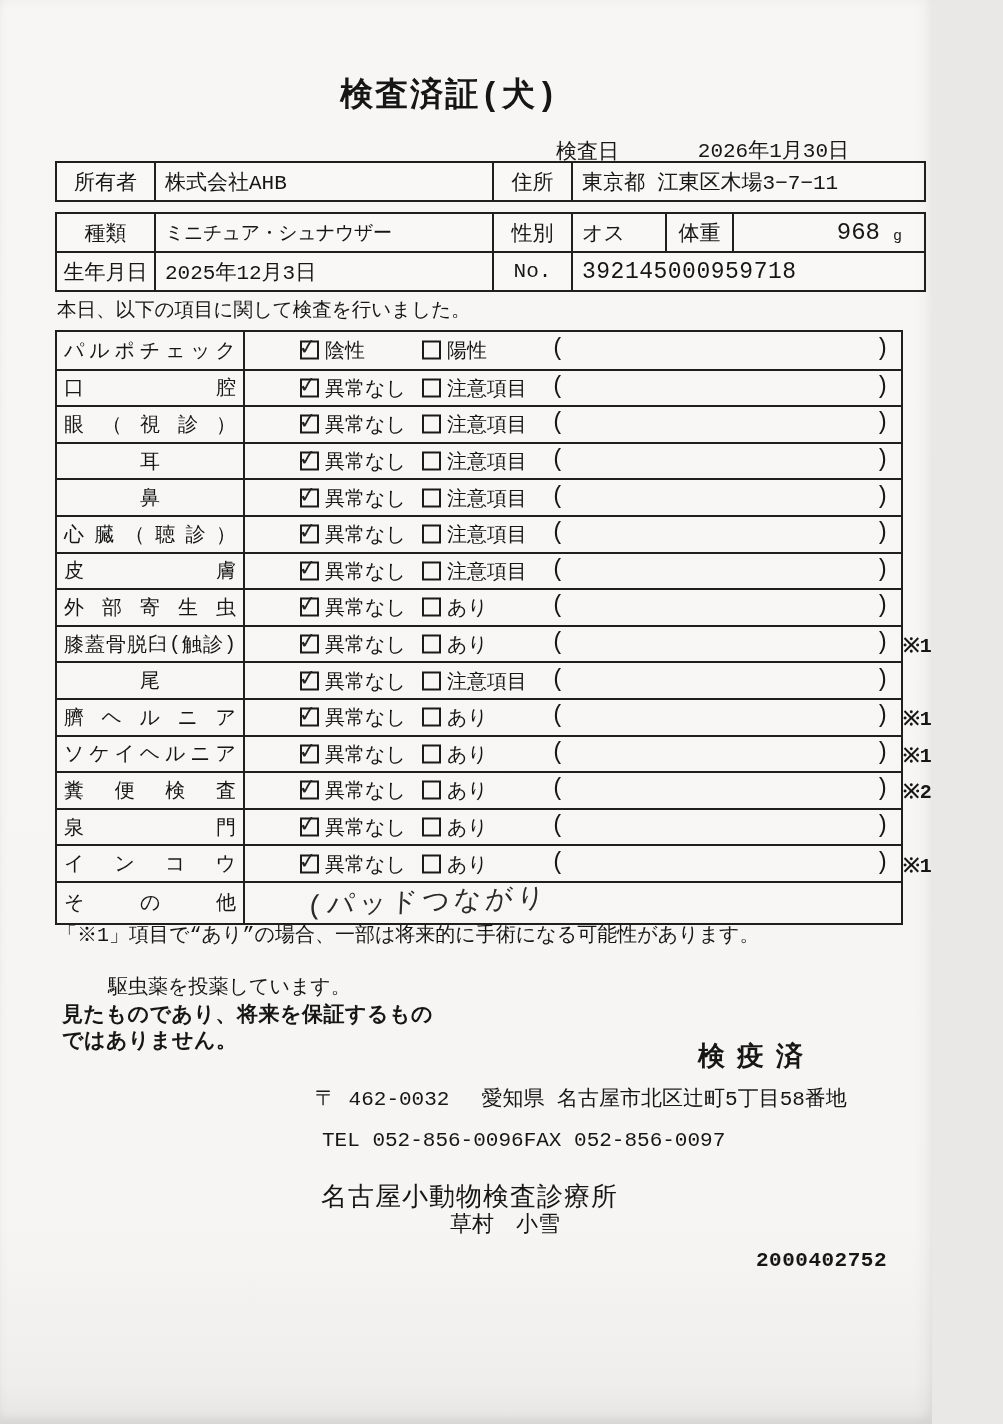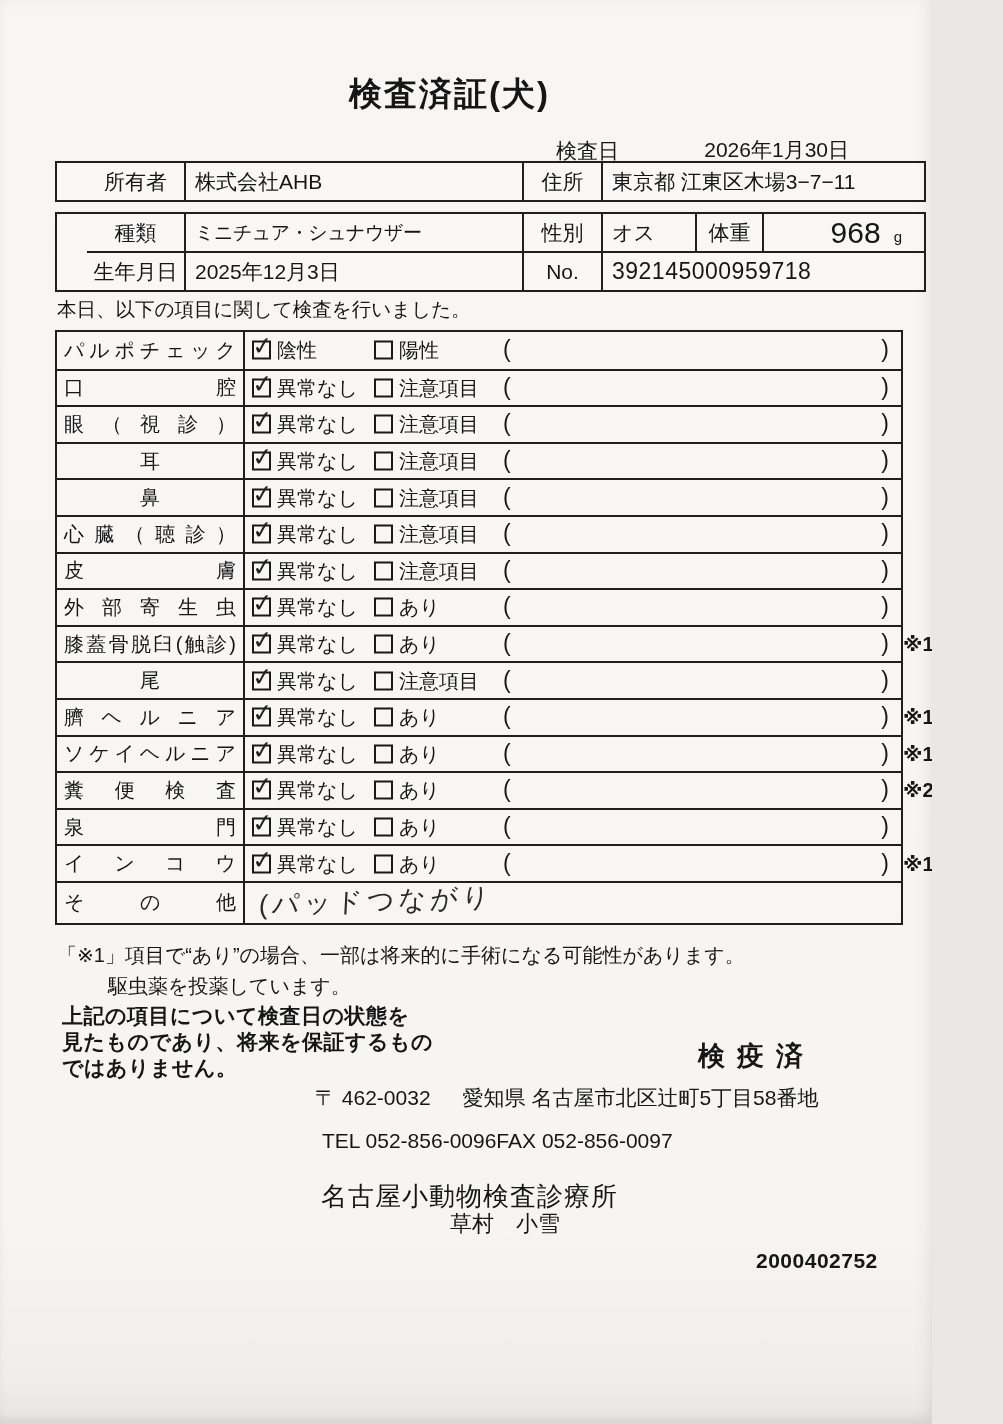--- a/index.html
+++ b/index.html
@@ -6,87 +6,87 @@
   body{
     width:1003px;height:1424px;
     background:#e9e8e6;
     font-family:"Liberation Sans","DejaVu Sans",sans-serif;
     color:#161616;
   }
   .page{
     position:relative;width:932px;height:1424px;overflow:hidden;
     background:linear-gradient(180deg,#f7f6f4 0%,#f6f5f3 86%,#efeeec 97%,#e6e5e3 100%);
     box-shadow:inset -8px 0 14px rgba(0,0,0,0.04), inset 0 -6px 10px rgba(0,0,0,0.05);
+    font-family:Liberation Mono, monospace;
   }
   .abs{position:absolute;}
   .title{
     left:0;right:33px;top:72px;text-align:center;
     font-size:33px;font-weight:600;letter-spacing:2px;
   }
   .insp-label{left:556px;top:137px;font-size:21px;font-weight:500;}
   .insp-date{right:83px;top:136px;font-size:21px;font-weight:500;}
 
   
   .htable{
     left:55px;width:871px;border:2px solid #1f1f1f;box-sizing:border-box;
     background:rgba(255,255,255,0.25);
-    padding-left:30px;
   }
   .hrow{display:flex;height:37px;}
   .hrow + .hrow{border-top:2px solid #1f1f1f;}
   .hc{display:flex;align-items:center;box-sizing:border-box;font-size:21px;}
   .hc.lab{justify-content:center;font-weight:500;}
   .hc.val{padding-left:9px;}
   .brd{border-right:2px solid #1f1f1f;}
   .w-lab1{width:99px;} .w-val1{width:338px;} .w-lab2{width:79px;text-align:center;}
   .w-sex{width:94px;} .w-wt{width:67px;}
   .flex1{flex:1;border-radius:13px;}
   .breed{font-size:19px;letter-spacing:-0.5px;}
   .no-val{font-size:23px;letter-spacing:0.5px;}
   .weight-cell{justify-content:flex-end;padding-right:22px;}
-  .wnum{font-size:30px;}
+  .wnum{font-size:24px;}
   .wunit{font-size:15px;margin-left:13px;margin-top:7px;}
 
   .intro{left:57px;top:296px;font-size:19.5px;font-weight:500;}
 
   
   .check-table{
     left:55px;top:330px;width:848px;border:2px solid #1f1f1f;box-sizing:border-box;
     background:rgba(255,255,255,0.18);
   }
   .crow{display:flex;height:34.6px;border-top:2px solid #1f1f1f;position:relative;align-items:stretch;}
   .crow:first-child{border-top:none;height:36.6px;}
   .crow:last-child{height:40px;}
   .label-cell{
     width:172px;border-right:2px solid #1f1f1f;box-sizing:content-box;
     display:flex;align-items:center;padding:0 7px;font-size:20px;font-weight:500;
   }
   .label-cell.justify{justify-content:space-between;}
   .label-cell.center{justify-content:center;}
-  .content-cell{flex:1;position:relative;display:flex;align-items:center;font-size:20px;}
+  .content-cell{flex:1;position:relative;display:flex;align-items:center;font-size:20px;margin-left:48px;}
   .opt{position:absolute;display:flex;align-items:center;top:50%;transform:translateY(-50%);}
   .opt1{left:7px;} .opt2{left:129px;}
   .box{
     width:15px;height:15px;border:2px solid #1a1a1a;position:relative;flex:none;
     margin-right:6px;
   }
   .box.checked::after{
     content:"✓";position:absolute;left:-2px;top:-11px;
     font-size:25px;font-weight:600;color:#222;transform:rotate(-6deg);
   }
   .paren-open{position:absolute;left:258px;top:50%;transform:translateY(-52%);font-size:23px;font-weight:300;}
   .paren-close{position:absolute;right:12px;top:50%;transform:translateY(-52%);font-size:23px;font-weight:300;}
   .remark{position:absolute;right:-46px;top:50%;transform:translateY(-50%);font-size:20px;font-weight:600;width:44px;}
   .handwritten{
     position:absolute;left:14px;top:45%;transform:translateY(-50%) rotate(-2deg) skewX(-5deg);
     font-size:27px;letter-spacing:4px;color:#2b2b2b;font-weight:400;white-space:nowrap;
   }
 
   .note{font-size:20px;font-weight:500;}
-  .note1{left:57px;top:921px;margin-top:21px;}
+  .note1{left:57px;top:921px;}
   .note2a{left:57px;top:947px;}
   .note2b{left:108px;top:973px;}
 
   .disclaimer{left:62px;top:1003px;font-size:21px;font-weight:700;line-height:26px;letter-spacing:0.5px;}
   .stamp{left:698px;top:1038px;font-size:27px;font-weight:600;letter-spacing:12px;}
 
   .postal-line{left:315px;top:1084px;font-size:21px;font-weight:500;display:flex;gap:32px;}
   .tel-line{left:322px;top:1129px;font-size:21px;font-weight:500;display:flex;}
   .clinic-name{left:321px;top:1179px;font-size:26px;font-weight:500;letter-spacing:1px;}
   .signer{left:450px;top:1209px;font-size:22px;font-weight:500;}
@@ -458,21 +458,20 @@
       <div class="content-cell">
           <span class="handwritten">(パッドつながり</span>
         </div>
     </div>
   </div>
 
   <div class="abs note note1">「※1」項目で“あり”の場合、一部は将来的に手術になる可能性があります。</div>
   <div class="abs note note2b">駆虫薬を投薬しています。</div>
 
   <div class="abs disclaimer">
-    <div>上記の項目について検査日の状態を</div>
     <div>見たものであり、将来を保証するもの</div>
     <div>ではありません。</div>
   </div>
 
   <div class="abs stamp">検疫済</div>
 
   <div class="abs postal-line">
     <span>〒 462-0032</span>
     <span>愛知県 名古屋市北区辻町5丁目58番地</span>
   </div>

